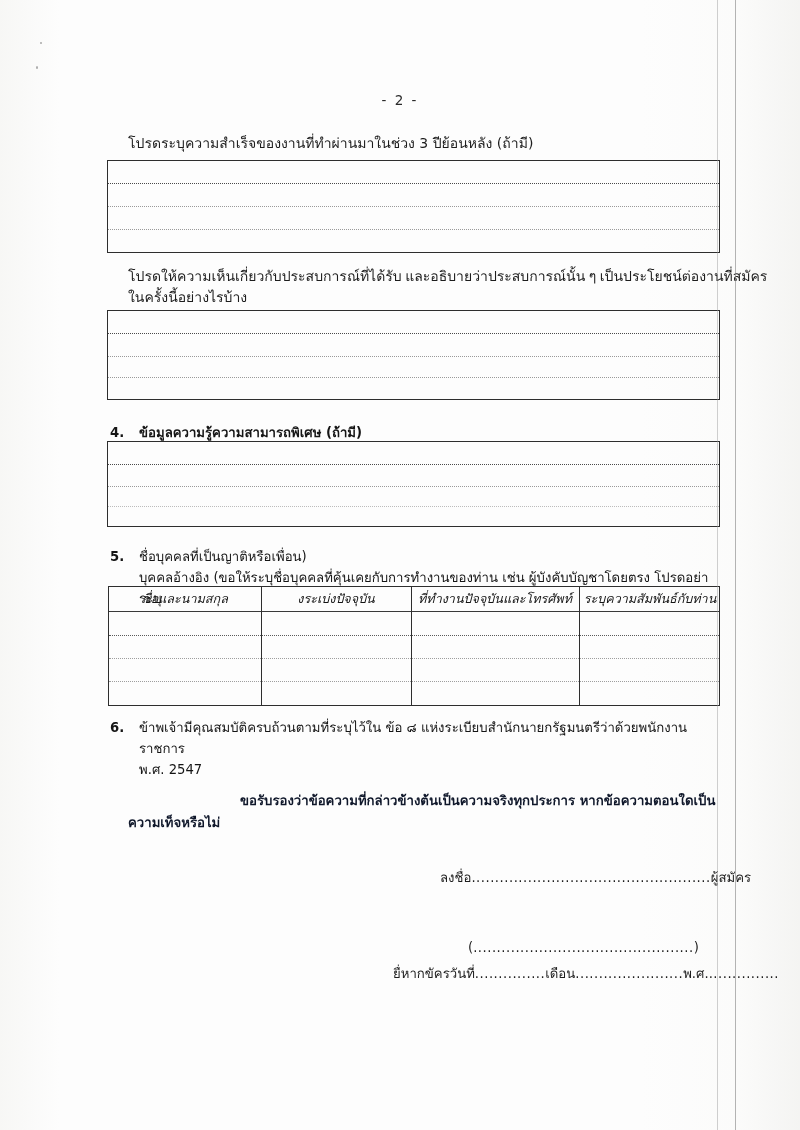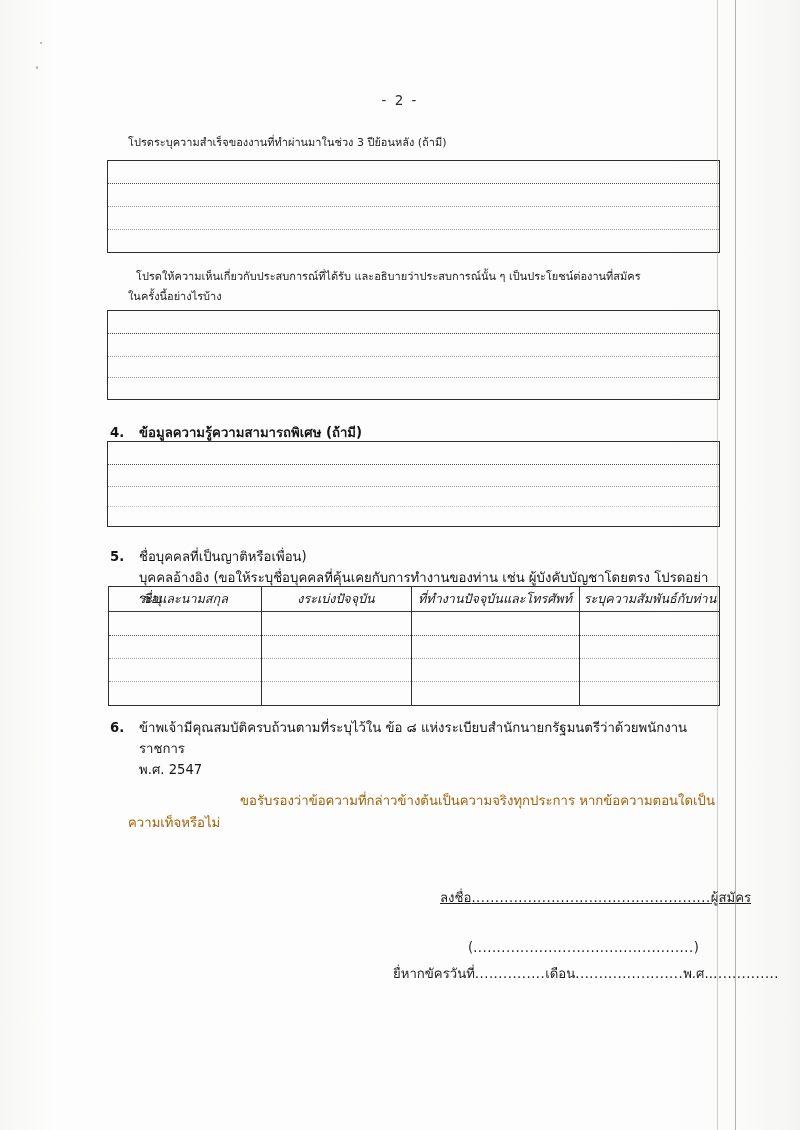--- a/index.html
+++ b/index.html
@@ -63,21 +63,21 @@
     left: 0;
     width: 800px;
     text-align: center;
     font-size: 13.5px;
     letter-spacing: 2px;
     color: #2a2a2a;
   }
 
   .prompt {
     position: absolute;
-    font-size: 11px;
+    font-size: 14px;
     line-height: 20px;
     color: #1d1d1d;
     white-space: nowrap;
   }
 
   .numbered {
     position: absolute;
     font-size: 13.2px;
     line-height: 21px;
     color: #151515;
@@ -92,21 +92,22 @@
   .numbered .body {
     display: block;
     margin-left: 29px;
   }
   .numbered .heading-strong { font-weight: bold; }
 
   .para {
     position: absolute;
     font-size: 13.2px;
     line-height: 22px;
-    color: #a16207;
+    color: #0f172a;
+    font-weight: bold;
   }
   .para .indent { display: inline-block; width: 112px; }
 
   
   .ruled-box {
     position: absolute;
     box-sizing: border-box;
     border: 1.3px solid #2e2e2e;
     background: transparent;
   }
@@ -181,21 +182,21 @@
   <div class="page-number">-  2  -</div>
 
   <div class="prompt" style="left:128px; top:133px;">โปรดระบุความสำเร็จของงานที่ทำผ่านมาในช่วง 3 ปีย้อนหลัง (ถ้ามี)</div>
 
   <div class="ruled-box" style="left:107px; top:160px; width:613px; height:93px;">
     <div class="rule" style="top:22px;"></div>
     <div class="rule faint" style="top:45px;"></div>
     <div class="rule faint" style="top:68px;"></div>
   </div>
 
-  <div class="prompt" style="left:136px; top:267px;">โปรดให้ความเห็นเกี่ยวกับประสบการณ์ที่ได้รับ และอธิบายว่าประสบการณ์นั้น ๆ เป็นประโยชน์ต่องานที่สมัคร</div>
+  <div class="prompt" style="left:128px; top:267px;font-family:Liberation Serif, serif;">โปรดให้ความเห็นเกี่ยวกับประสบการณ์ที่ได้รับ และอธิบายว่าประสบการณ์นั้น ๆ เป็นประโยชน์ต่องานที่สมัคร</div>
   <div class="prompt" style="left:128px; top:287px;">ในครั้งนี้อย่างไรบ้าง</div>
 
   <div class="ruled-box" style="left:107px; top:310px; width:613px; height:90px;">
     <div class="rule" style="top:22px;"></div>
     <div class="rule faint" style="top:45px;"></div>
     <div class="rule faint" style="top:66px;"></div>
   </div>
 
   <div class="numbered" style="left:110px; top:422px; width:600px;">
     <span class="num">4.</span>
@@ -235,21 +236,21 @@
   <div class="numbered" style="left:110px; top:717px; width:620px;">
     <span class="num">6.</span>
     <span class="body">ข้าพเจ้ามีคุณสมบัติครบถ้วนตามที่ระบุไว้ใน ข้อ ๘  แห่งระเบียบสำนักนายกรัฐมนตรีว่าด้วยพนักงานราชการ</span>
     <span class="body">พ.ศ. 2547</span>
   </div>
 
   <div class="para" style="left:128px; top:790px; width:600px;">
     <span class="indent"></span><span>ขอรับรองว่าข้อความที่กล่าวข้างต้นเป็นความจริงทุกประการ  หากข้อความตอนใดเป็นความเท็จหรือไม่</span>
   </div>
 
-  <div class="sig-line" style="left:440px; top:888px;text-decoration:underline;">
+  <div class="sig-line" style="left:440px; top:868px;">
     <span>ลงชื่อ</span><span class="dots">...................................................</span><span>ผู้สมัคร</span>
   </div>
 
   <div class="sig-line" style="left:468px; top:938px;">
     <span>(</span><span class="dots">...............................................</span><span>)</span>
   </div>
 
   <div class="sig-line" style="left:393px; top:964px;">
     <span>ยื่หากขัครวันที่</span><span class="dots">...............</span><span>เดือน</span><span class="dots">.......................</span><span>พ.ศ.</span><span class="dots">...............</span>
   </div>

